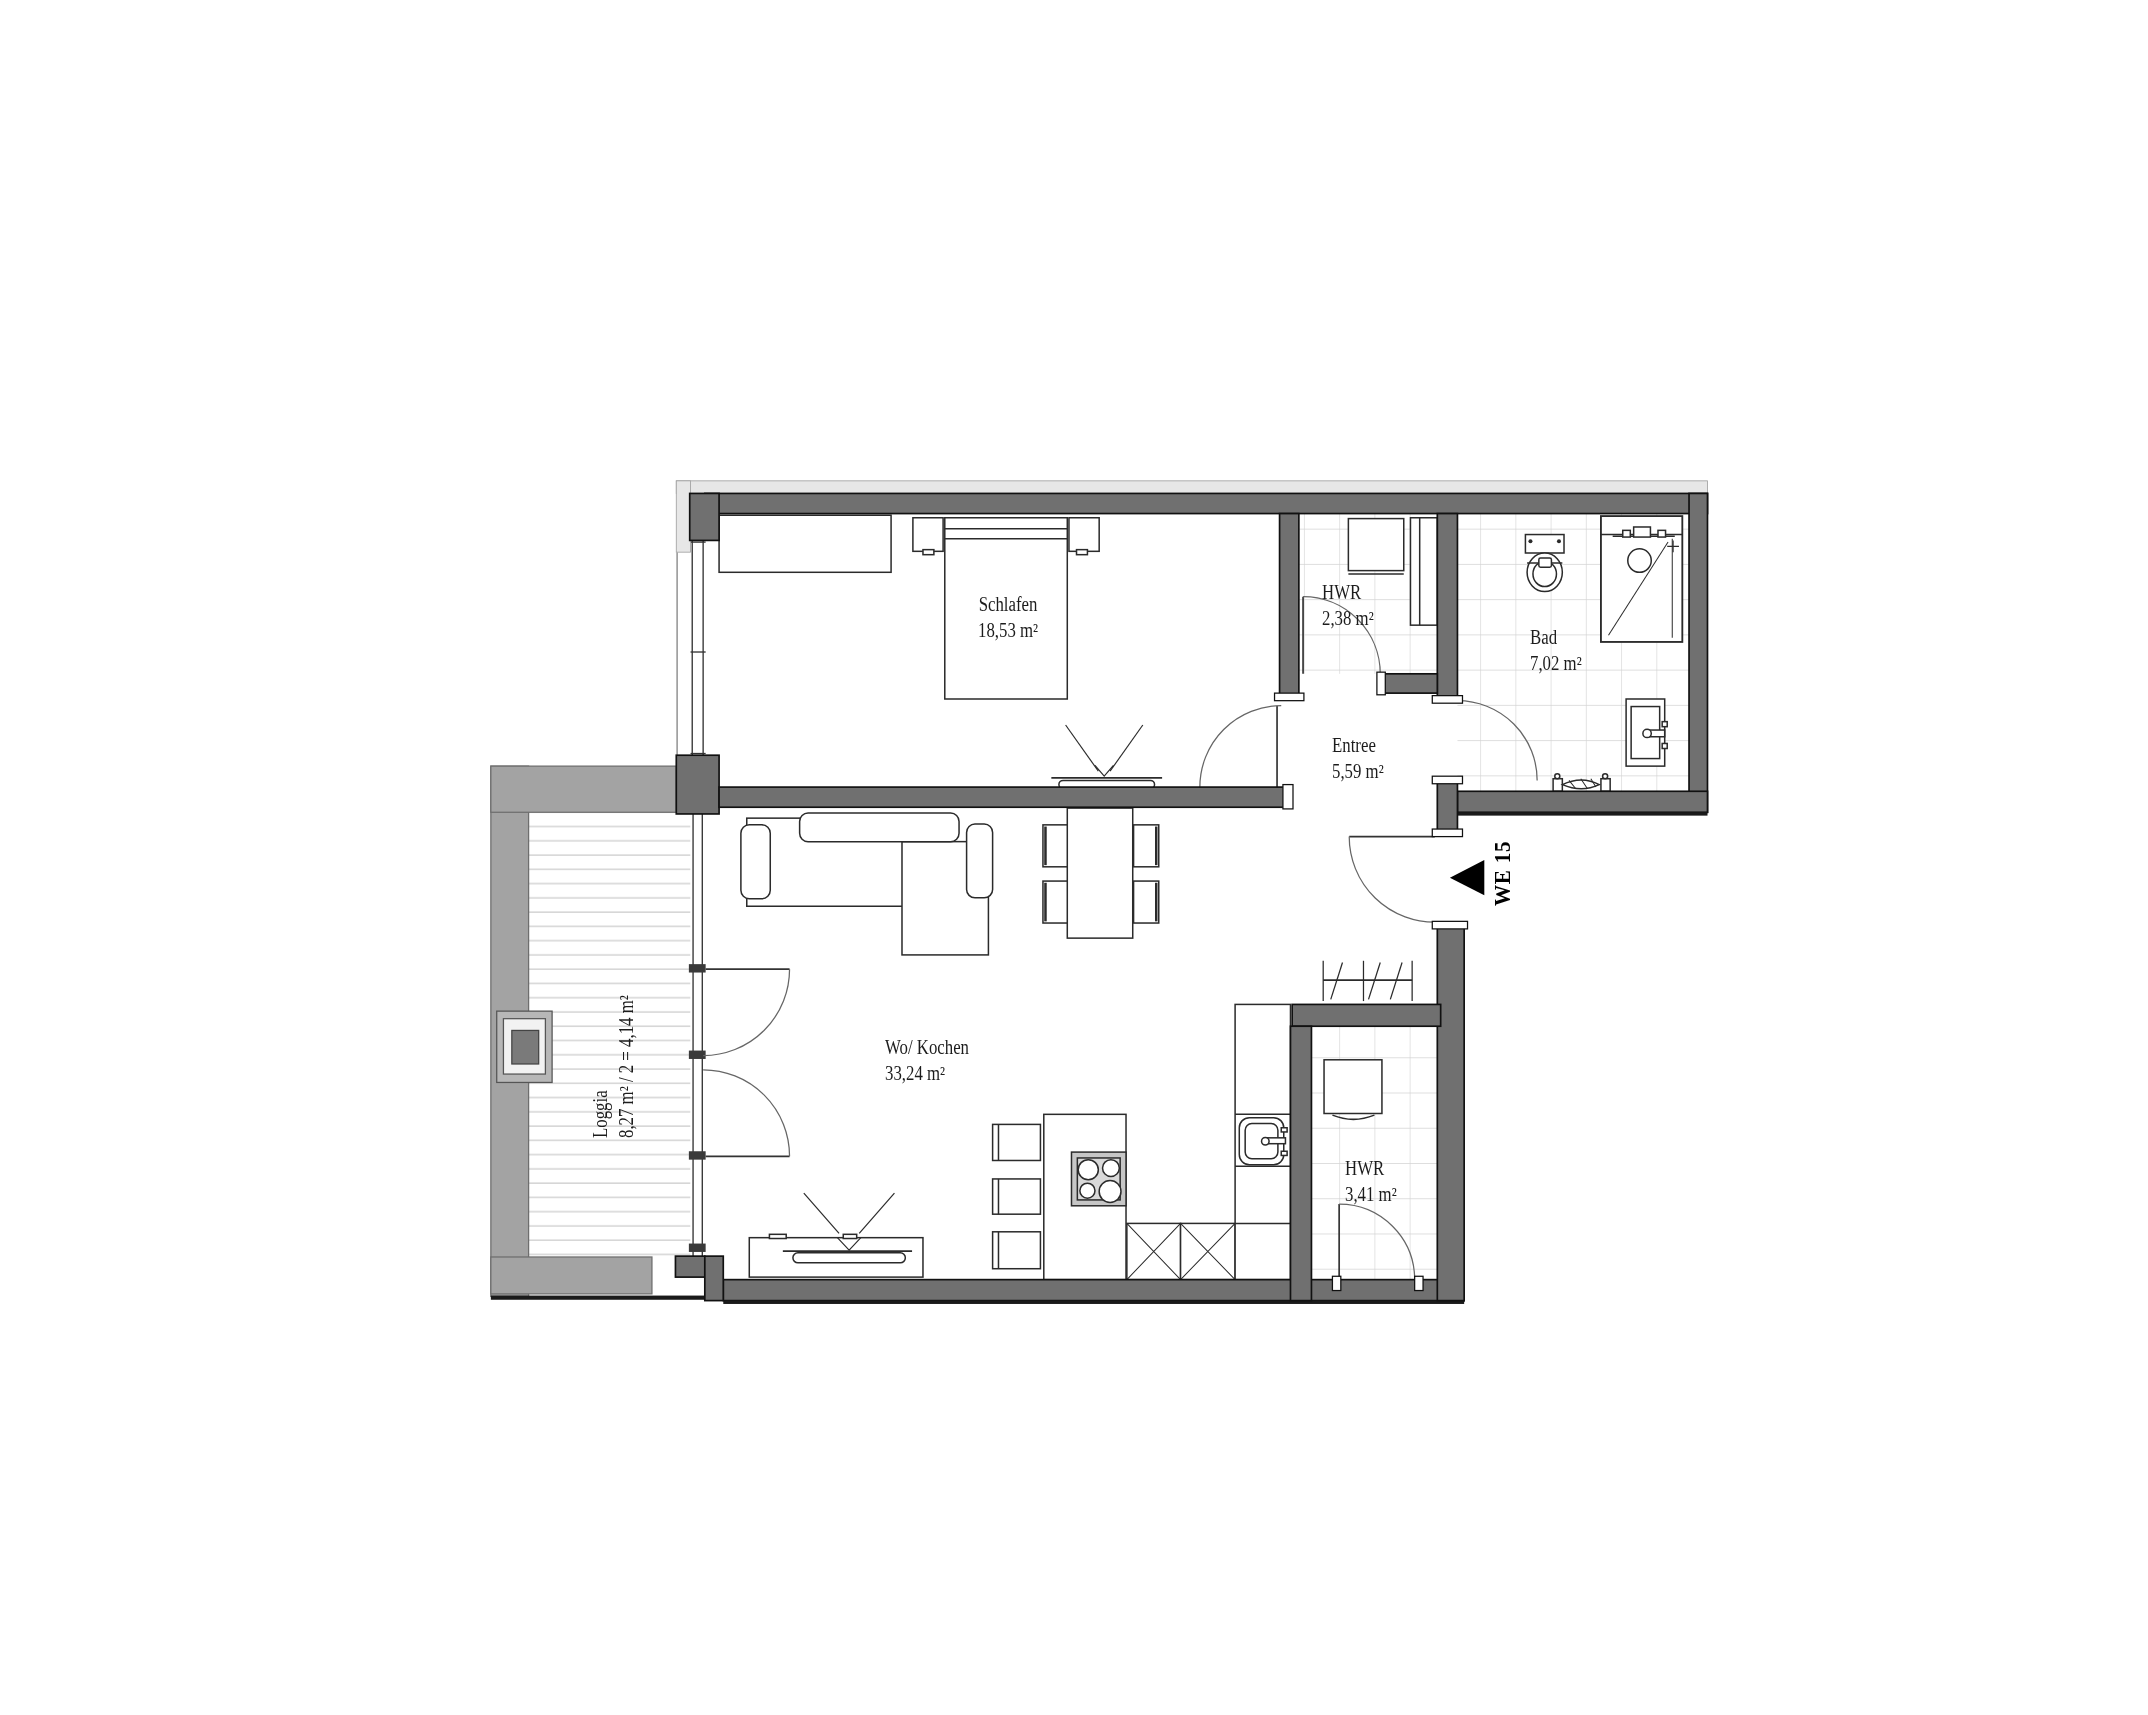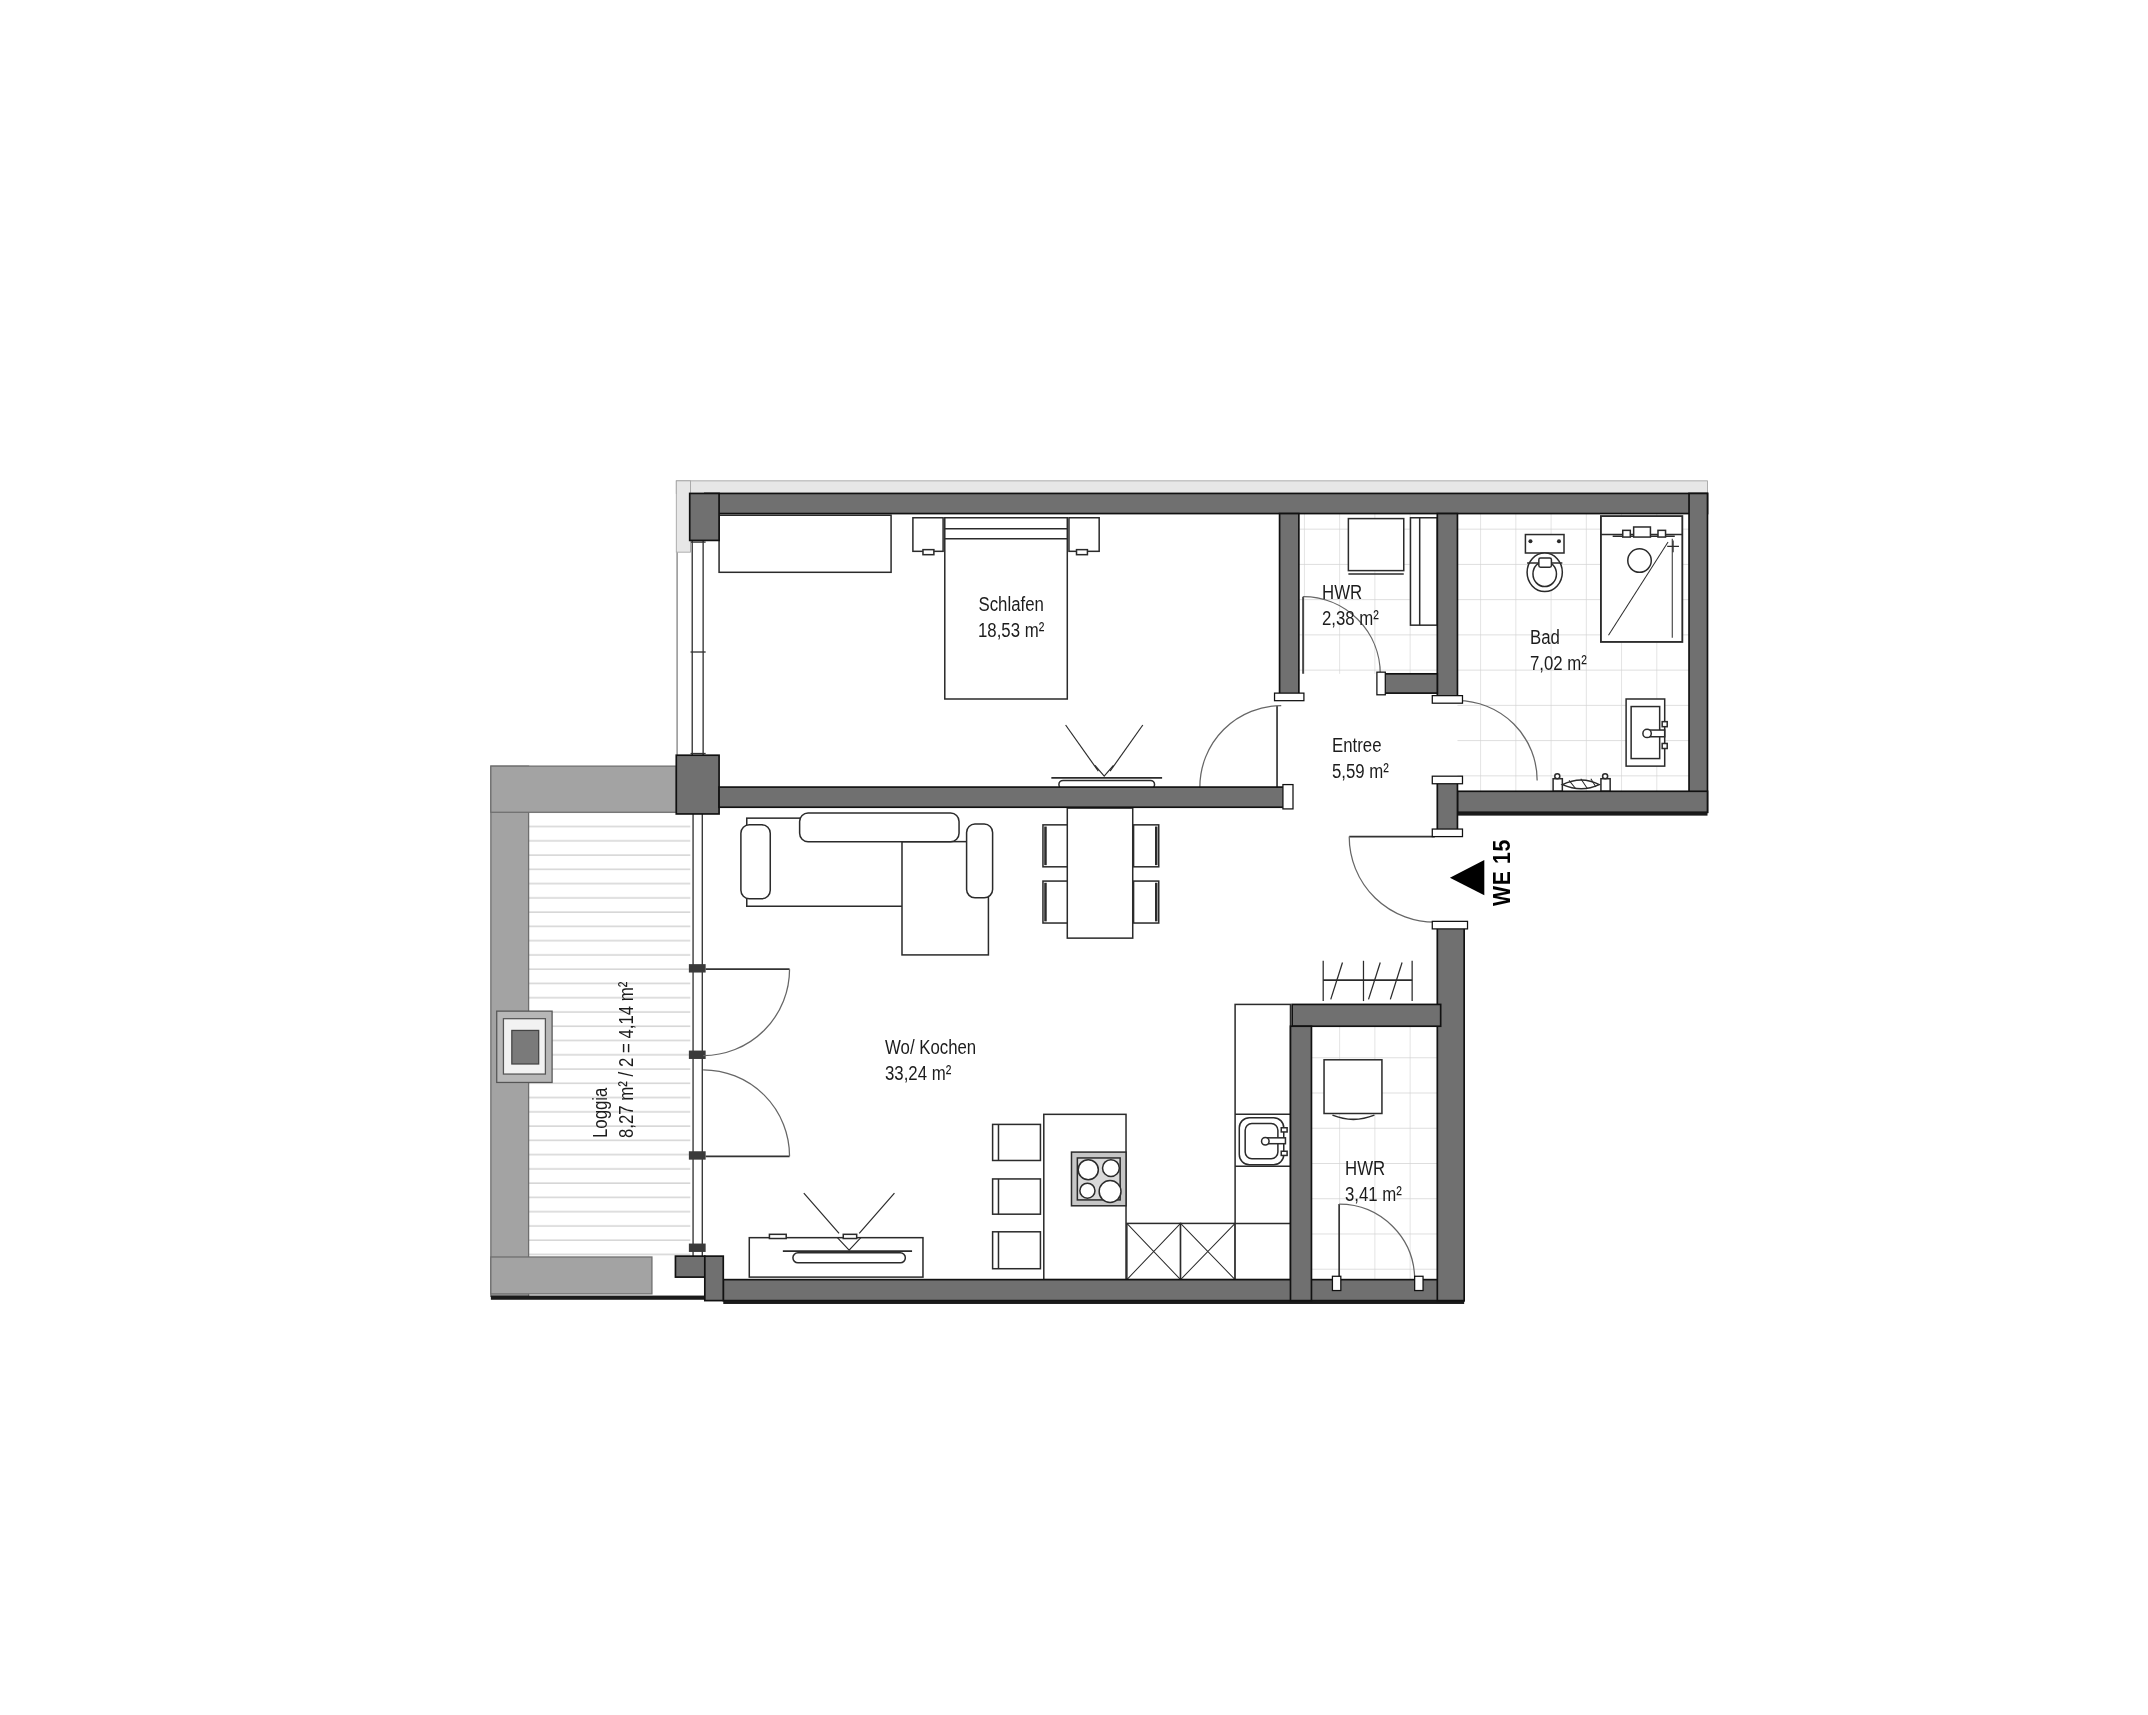--- a/index.html
+++ b/index.html
@@ -1,17 +1,17 @@
 <!DOCTYPE html>
 <html style="font-size:13.4px"><head>
 <meta charset="utf-8">
 <style>
   html,body{margin:0;padding:0;background:#ffffff;}
   .stage{position:relative;width:2148px;height:1606px;background:#fff;overflow:hidden;
-         font-family:Liberation Sans, sans-serif;}
+         font-family:Liberation Serif, serif;}
   .stage svg{position:absolute;left:0;top:0;}
   .room-label{position:absolute;font-size:20px;line-height:26px;color:#1c1c1c;
               transform:scaleX(0.84);transform-origin:0 0;white-space:nowrap;}
   .room-label span{display:block;}
   .room-label.rot{transform:rotate(-90deg) scaleX(0.84);}
   .unit-label{position:absolute;font-size:23.5px;font-weight:bold;color:#000;
               transform:rotate(-90deg) scaleX(0.9);transform-origin:0 0;white-space:nowrap;
               letter-spacing:0.8px;}
 </style>
 </head>

